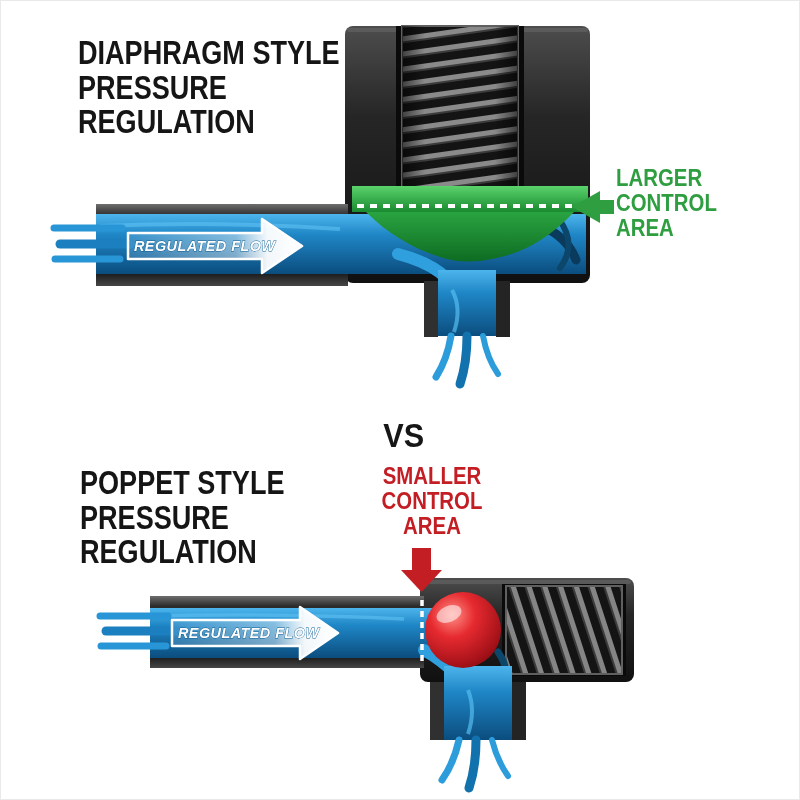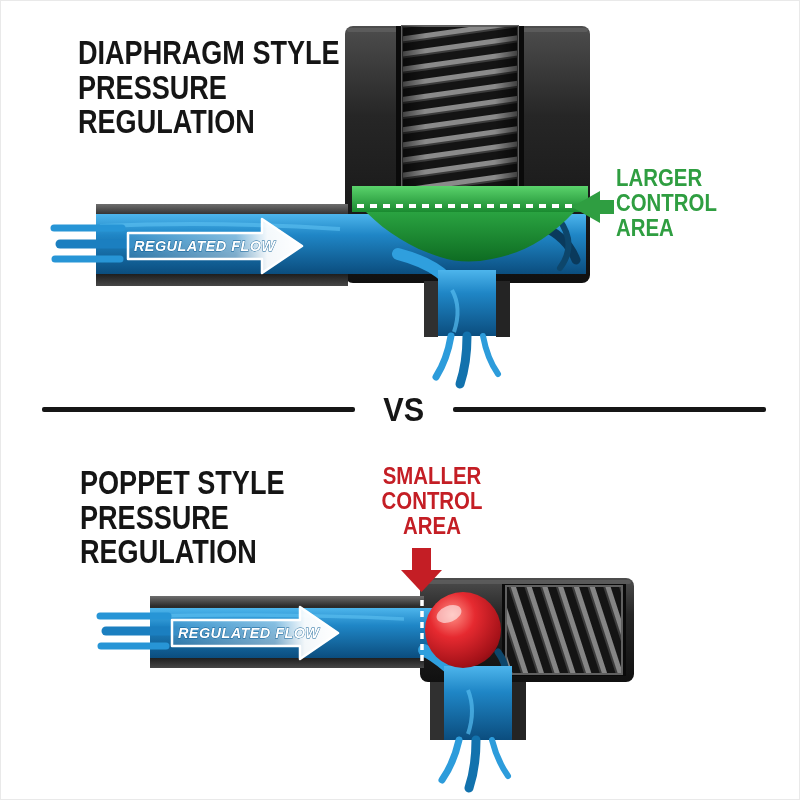--- a/index.html
+++ b/index.html
@@ -11,21 +11,21 @@
   .headline { position:absolute; font-weight:700; color:#151515; white-space:pre-line;
               line-height:1.05; transform:scaleX(0.82); transform-origin:left top; }
   #title-top { left:78px; top:36px; font-size:33px; }
   #title-bottom { left:80px; top:466px; font-size:33px; }
   .callout { position:absolute; font-weight:700; white-space:pre-line; line-height:1.04; }
   #callout-green { left:616px; top:166px; color:#2f9e41; font-size:24px;
                    transform:scaleX(0.85); transform-origin:left top; }
   #callout-red { left:432px; top:464px; color:#c41e25; font-size:24px; text-align:center;
                  transform:translateX(-50%) scaleX(0.85); transform-origin:center top; }
   .vs-row { position:absolute; left:42px; right:34px; top:390px; height:38px;
-            display:flex; align-items:center; gap:26px; }
+            display:flex; align-items:center; gap:26px;flex-direction:column; }
   .vs-row .line { flex:1; height:5px; background:#161616; border-radius:2px; }
   .vs-row .vs { font-weight:700; font-size:34px; color:#161616; transform:scaleX(0.9); }
   svg text { font-family:"Liberation Sans", sans-serif; }
   .flow-text { fill:#ffffff; font-weight:700; font-style:italic; font-size:14.5px;
                letter-spacing:0.4px; paint-order:stroke; stroke:#0d5e94; stroke-width:0.8px; }
 </style>
 </head>
 <body>
 
 <div class="canvas">

